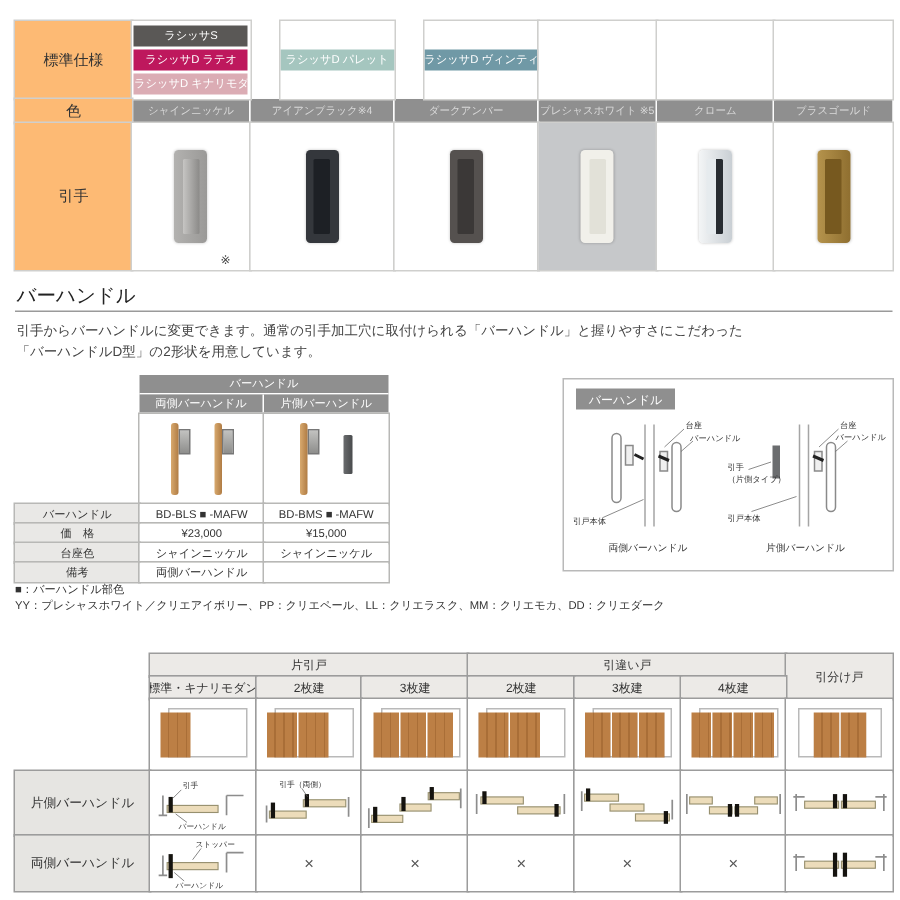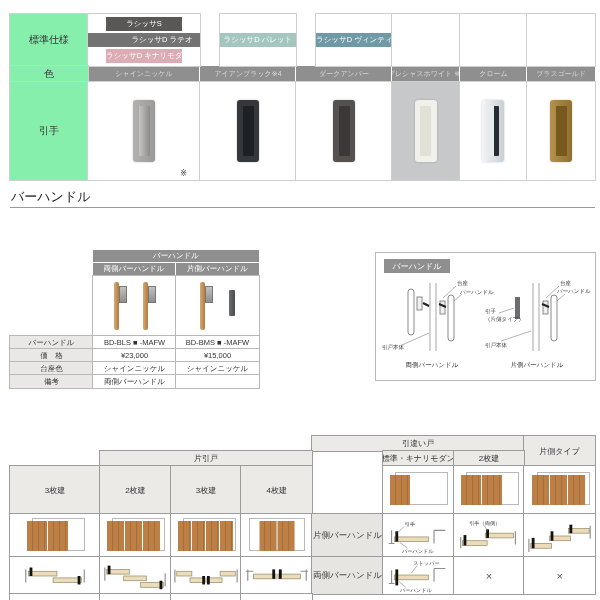--- a/index.html
+++ b/index.html
@@ -3,27 +3,27 @@
 <meta charset="utf-8">
 <style>
   html,body{margin:0;padding:0;background:#fff;}
   .page{position:relative;width:600px;height:600px;background:#fff;overflow:hidden;
         font-family:"Liberation Sans","DejaVu Sans",sans-serif;color:#333;}
 
   
   .spec-table{position:absolute;left:10px;top:14px;width:585px;display:grid;
               grid-template-columns:78px repeat(6,1fr);grid-template-rows:52px 16px 98px;}
   .sp-cell{outline:1px solid #cfcfcd;outline-offset:-0.5px;position:relative;background:#fff;}
-  .sp-lbl{background:#86efac;display:flex;align-items:center;justify-content:center;
+  .sp-lbl{background:#fdba74;display:flex;align-items:center;justify-content:center;
           font-size:10px;color:#333;}
   .badge-stack{display:flex;flex-direction:column;align-items:center;gap:2px;padding-top:3px;}
   .badge-wrap{display:flex;align-items:center;justify-content:flex-start;height:100%;margin-left:20px;}
   .badge{width:76px;height:14px;line-height:14px;font-size:7.5px;color:#fff;text-align:center;
          white-space:nowrap;overflow:hidden;}
-  .b-s{background:#5a5856;} .b-lateo{background:#737373;padding-left:36px;} .b-kinari{background:#dbacb4;}
+  .b-s{background:#5a5856;} .b-lateo{background:#be185d;} .b-kinari{background:#dbacb4;}
   .b-palette{background:#a5c6bf;} .b-vintia{background:#7099a6;}
   .color-cell{background:#8f8f8f;outline:1px solid #fdfdfd;outline-offset:-0.5px;
               display:flex;align-items:center;justify-content:center;font-size:7px;color:#dadada;
               white-space:nowrap;overflow:hidden;}
   .pull-cell{display:flex;align-items:center;justify-content:center;}
   .pw-bg{background:#c6c8ca;}
   .handle{width:22px;height:62px;border-radius:3px;display:flex;align-items:center;
           justify-content:center;box-shadow:0 0 2px rgba(0,0,0,.25);}
   .recess{width:11px;height:50px;border-radius:1px;}
   .h1{background:linear-gradient(90deg,#b3b2b0,#9a9997);} .h1 .recess{background:linear-gradient(90deg,#c6c5c3,#8b8a88);}
@@ -155,20 +155,24 @@
     </div>
     <div class="sp-cell pull-cell">
       <div class="handle h6">
           <div class="recess"></div>
         </div>
     </div>
   </div>
 
   <div class="bh-title">バーハンドル</div>
   <div class="bh-rule"></div>
+  <div class="bh-desc">
+    <div>引手からバーハンドルに変更できます。通常の引手加工穴に取付けられる「バーハンドル」と握りやすさにこだわった</div>
+    <div>「バーハンドルD型」の2形状を用意しています。</div>
+  </div>
 
   <div class="pt">
     <div class="ghost"></div>
     <div class="pt-hdr ptg">バーハンドル</div>
     <div class="ghost"></div>
     <div class="pt-hdr sep">両側バーハンドル</div>
     <div class="pt-hdr">片側バーハンドル</div>
     <div class="ghost"></div>
     <div class="pt-cell photo">
       <div class="unit">
@@ -235,28 +239,32 @@
         <line x1="14" y1="38" x2="29" y2="33" class="ld"></line>
         <text x="0" y="38" class="dt">引手</text>
         <text x="0" y="46" class="dt">（片側タイプ）</text>
         <line x1="16" y1="66" x2="46" y2="56" class="ld"></line>
         <text x="0" y="72" class="dt">引戸本体</text>
         <text x="52" y="92" class="dc" text-anchor="middle">片側バーハンドル</text>
       </g>
     </svg>
   </div>
 
+  <div class="footnotes">
+    <div>■：バーハンドル部色</div>
+    <div>YY：プレシャスホワイト／クリエアイボリー、PP：クリエペール、LL：クリエラスク、MM：クリエモカ、DD：クリエダーク</div>
+  </div>
 
 
   <div class="mt">
 
     <div class="ghost"></div>
+    <div class="mt-cell mt-hdr gc1">片引戸</div>
     <div class="mt-cell mt-hdr gc2">引違い戸</div>
-    <div class="mt-cell mt-hdr gc1">片引戸</div>
-    <div class="mt-cell mt-hdr gc3">片側タイプ</div>
+    <div class="mt-cell mt-hdr gc3">引分け戸</div>
 
     <div class="ghost"></div>
     <div class="mt-cell mt-hdr">標準・キナリモダン</div>
     <div class="mt-cell mt-hdr">2枚建</div>
     <div class="mt-cell mt-hdr">3枚建</div>
     <div class="mt-cell mt-hdr">2枚建</div>
     <div class="mt-cell mt-hdr">3枚建</div>
     <div class="mt-cell mt-hdr">4枚建</div>
 
     <div class="ghost"></div>

